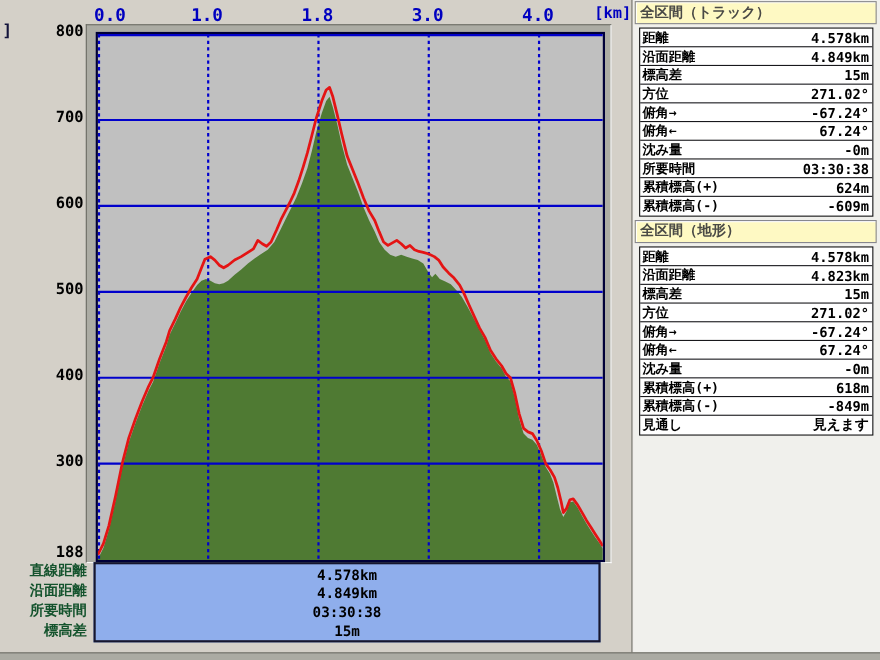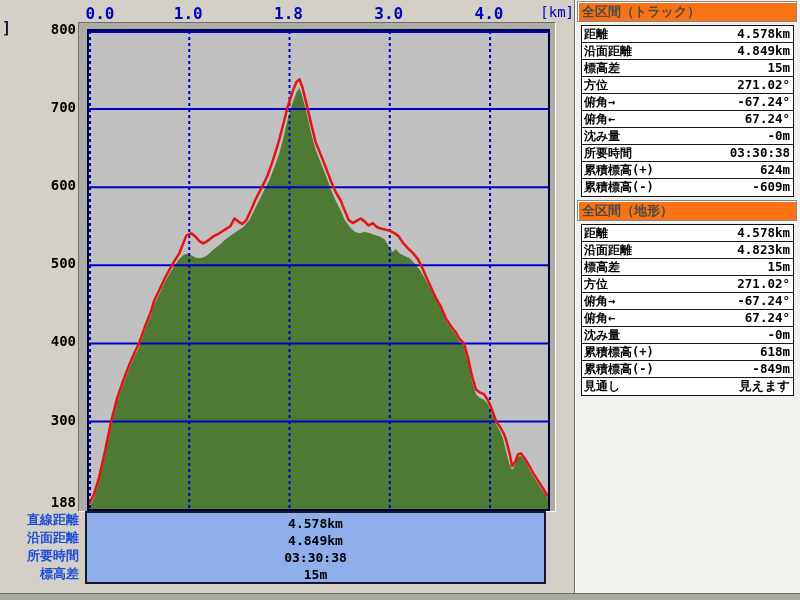--- a/index.html
+++ b/index.html
@@ -14,41 +14,41 @@
   #y-unit-clip {
     position:absolute; left:2px; top:19px;
     font-size:15px; font-weight:bold; color:#14143C;
   }
   .xtick {
     position:absolute; top:4px; width:44px; text-align:center;
     font-size:16px; font-weight:bold; color:#0000C0;
   }
   #km-label {
     position:absolute; top:4px; left:528px; width:46px; text-align:right;
-    font-size:14px; font-weight:normal; color:#0000C0;
+    font-size:14px; font-weight:bold; color:#0000C0;
   }
   .ytick {
     position:absolute; left:30px; width:46px; text-align:right;
     font-size:14px; font-weight:bold; color:#000000;
   }
   #plot-frame {
     position:absolute; left:78px; top:22px; width:478px; height:490px;
     background:#ACACA4;
     border-top:1px solid #6E6E66; border-left:1px solid #6E6E66;
     border-right:1px solid #FFFFFF; border-bottom:1px solid #FFFFFF;
   }
   #plot {
     position:absolute; left:8px; top:6px; width:463px; height:482px;
     background:#C0C0C0; border:2px solid #000038;
   }
   #chart-svg { position:absolute; left:0; top:0; }
   
   .sum-label {
     position:absolute; left:0; width:79px; text-align:right;
-    font-size:13px; font-weight:bold; color:#1d4ed8; height:18px; line-height:18px;
+    font-size:13px; font-weight:bold; color:#14532d; height:18px; line-height:18px;
   }
   #summary-bar {
     position:absolute; left:85px; top:511px; width:461px; height:73px;
     background:#8FAEEC; border:2px solid #16162E;
     padding-top:2px;
   }
   .sum-value {
     height:17px; line-height:17px; text-align:center;
     font-size:13px; font-weight:bold; color:#000;
   }
@@ -56,30 +56,30 @@
   #v-divider {
     position:absolute; left:574px; top:0; width:2px; height:600px;
     border-left:1px solid #707068; border-right:1px solid #FFFFFF;
   }
   #side-panel {
     position:absolute; left:576px; top:0; width:224px; height:600px;
     background:#F0F0EC; padding-top:1px;
   }
   .panel-header {
     height:21px; line-height:20px; margin:0 3px 3px 1px;
-    background:#f97316; border:1px solid #87878F;
+    background:#fef9c3; border:1px solid #87878F;
     box-shadow:inset 1px 1px 0 #FFFFFF;
     font-size:13px; font-weight:bold; color:#4A4A46;
     padding-left:4px; cursor:default;
   }
   .panel-table {
     margin:0 6px 3px 5px; background:#FFFFFF; border:1px solid #101010;
   }
   .panel-row {
-    display:flex; justify-content:space-between; 
+    display:flex; justify-content:space-between; align-items:center;
     height:17px; border-bottom:1px solid #18181C;
   }
   .panel-row:last-child { border-bottom:none; }
   .row-label {
     font-size:12px; font-weight:bold; color:#000; padding-left:2px; white-space:nowrap;
   }
   .row-value {
     font-size:12.5px; font-weight:bold; color:#000; padding-right:3px; white-space:nowrap;
   }
   

